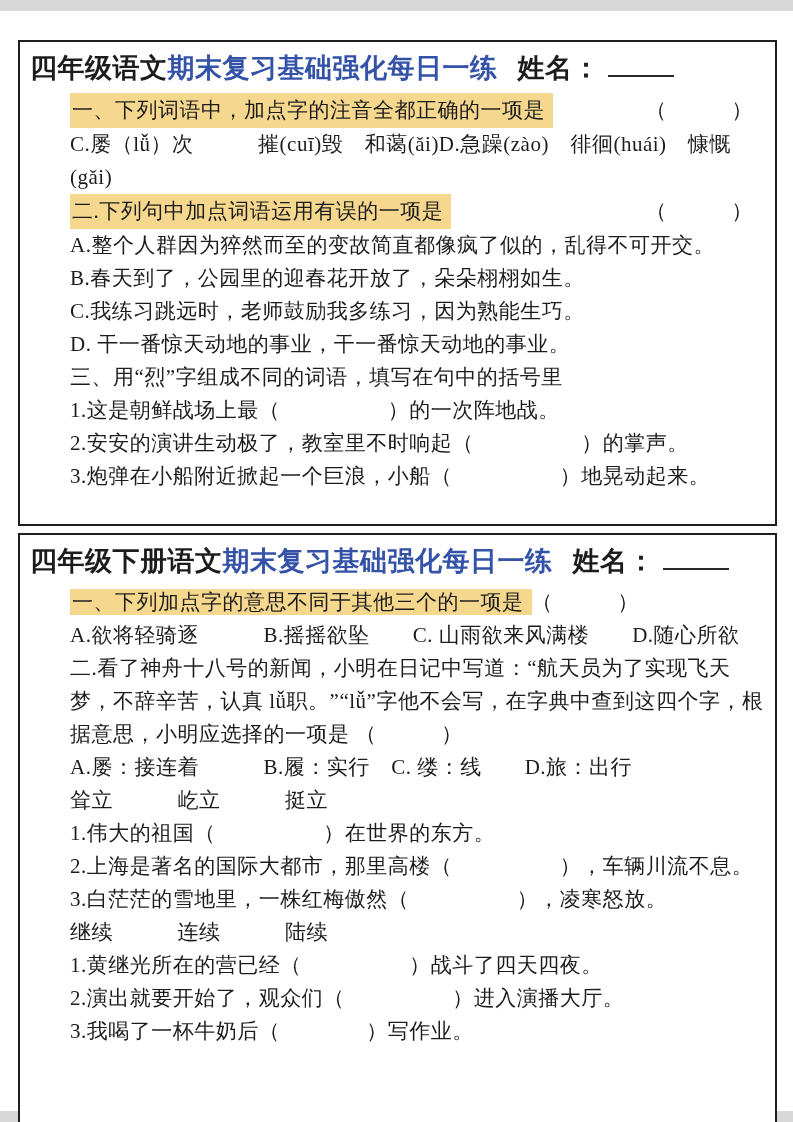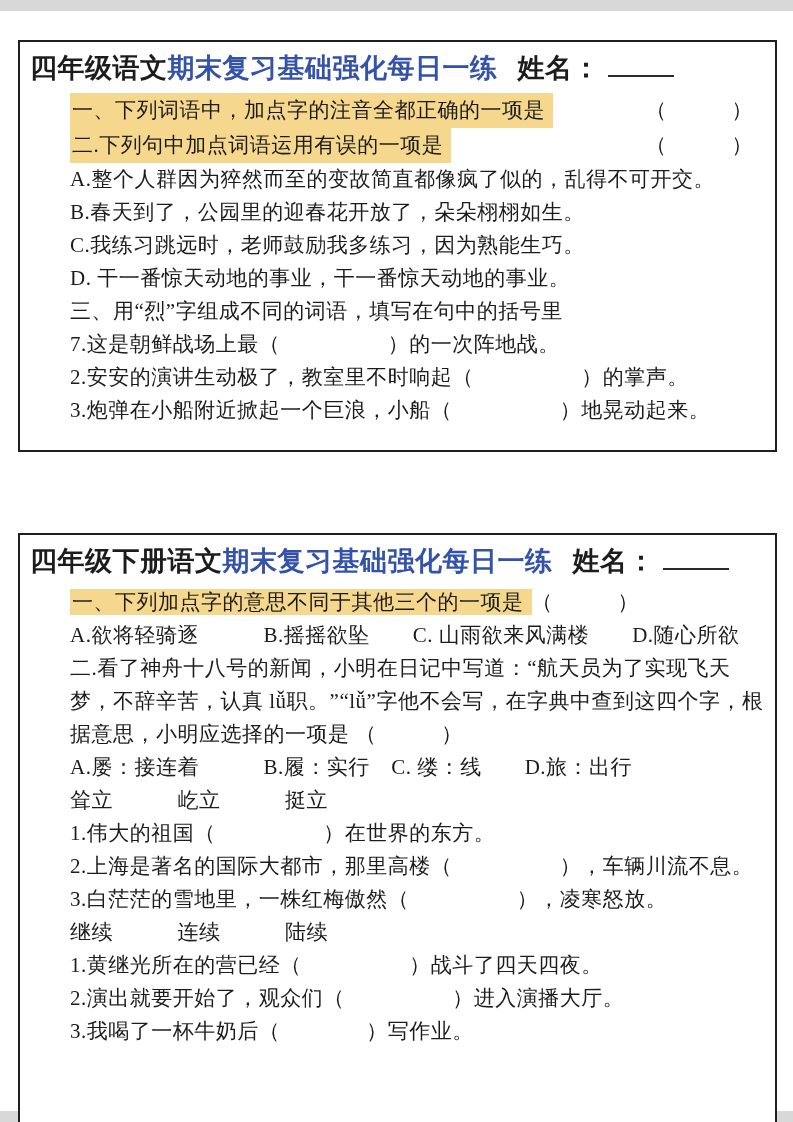--- a/index.html
+++ b/index.html
@@ -16,21 +16,21 @@
     background:#d8d8d8;
   }
   .edge-strip.top { top:0; }
   .edge-strip.bottom { bottom:0; }
   .card {
     position:absolute; left:18px; width:759px;
     border:2px solid #1f1f1f;
     background:#ffffff;
     padding:5px 10px 6px 8px;
   }
-  #card1 { top:40px;  height:412px; }
+  #card1 { top:40px;  height:486px; }
   #card2 { top:533px; height:674px; }
   .title {
     font-size:27px; font-weight:bold; white-space:nowrap;
     margin:3px 0 7px 2px; letter-spacing:0.5px;
   }
   .title .blue { color:#3352a8; }
   .title .name-label { margin-left:20px; }
   .name-blank {
     display:inline-block; width:66px; height:0.95em;
     border-bottom:2px solid #2a2a2a; margin-left:8px;
@@ -58,30 +58,31 @@
 
 <section class="card" id="card1">
   <div class="title">
     <span>四年级语文</span><span class="blue">期末复习基础强化每日一练</span><span class="name-label">姓名：</span><span class="name-blank"></span>
   </div>
   <div class="lines">
       <div class="line flex">
         <span class="hl">一、下列词语中，加点字的注音全都正确的一项是</span>
         <span class="paren-right">（　　　）</span>
       </div>
+      <div class="line">C.屡（lǚ）次　　　摧(cuī)毁　和蔼(ǎi)D.急躁(zào)　徘徊(huái)　慷慨(gǎi)</div>
       <div class="line flex">
         <span class="hl">二.下列句中加点词语运用有误的一项是</span>
         <span class="paren-right">（　　　）</span>
       </div>
       <div class="line">A.整个人群因为猝然而至的变故简直都像疯了似的，乱得不可开交。</div>
       <div class="line">B.春天到了，公园里的迎春花开放了，朵朵栩栩如生。</div>
       <div class="line">C.我练习跳远时，老师鼓励我多练习，因为熟能生巧。</div>
       <div class="line">D. 干一番惊天动地的事业，干一番惊天动地的事业。</div>
       <div class="line">三、用“烈”字组成不同的词语，填写在句中的括号里</div>
-      <div class="line">7.这是朝鲜战场上最（　　　　　）的一次阵地战。</div>
+      <div class="line">1.这是朝鲜战场上最（　　　　　）的一次阵地战。</div>
       <div class="line">2.安安的演讲生动极了，教室里不时响起（　　　　　）的掌声。</div>
       <div class="line">3.炮弹在小船附近掀起一个巨浪，小船（　　　　　）地晃动起来。</div>
     </div>
 </section>
 
 <section class="card" id="card2">
   <div class="title">
     <span>四年级下册语文</span><span class="blue">期末复习基础强化每日一练</span><span class="name-label">姓名：</span><span class="name-blank"></span>
   </div>
   <div class="lines">

